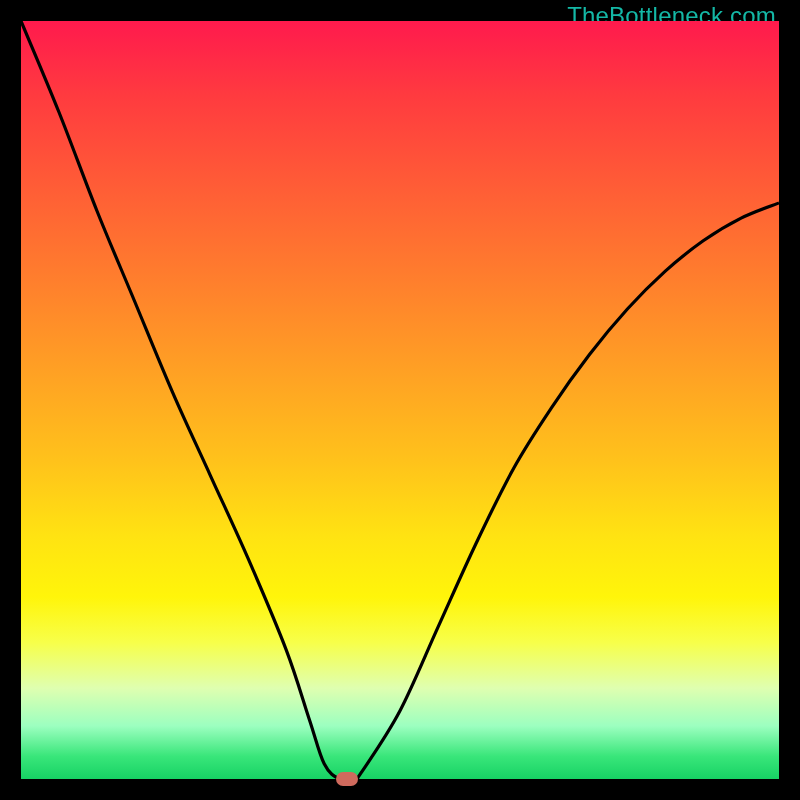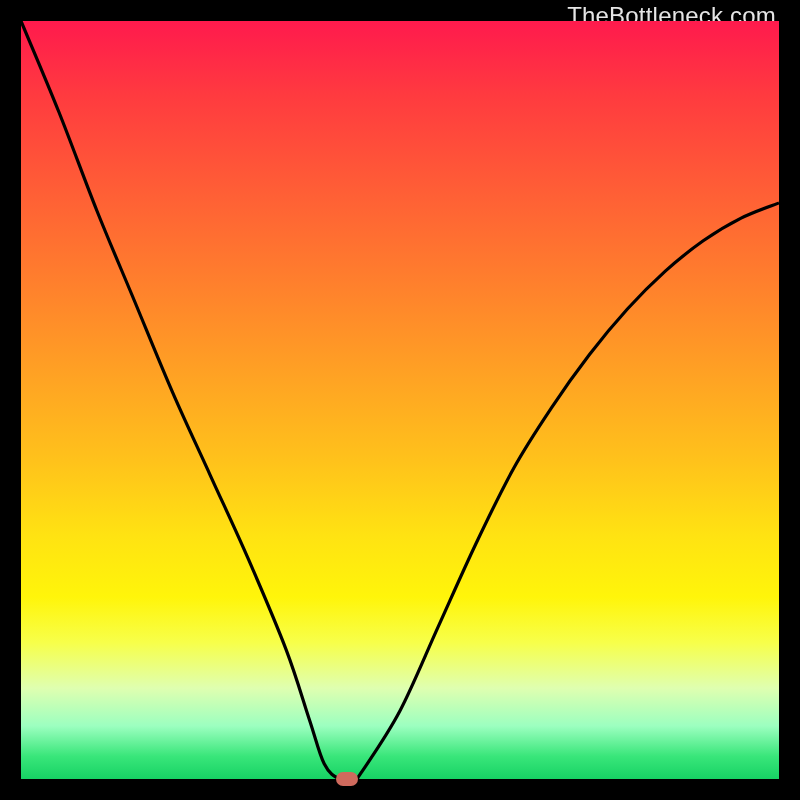--- a/index.html
+++ b/index.html
@@ -36,21 +36,21 @@
       #dfffb0 88%,
       #9cffc0 93%,
       #39e67a 97%,
       #17d264 100%
     );
   }
   .watermark {
     position: absolute;
     top: 2px;
     right: 24px;
-    color: #e5e5e5;
+    color: #14b8a6;
     font-size: 24px;
     font-weight: 500;
     letter-spacing: 0.2px;
     user-select: none;
   }
   svg.curve {
     position: absolute;
     left: 0;
     top: 0;
     width: 758px;

